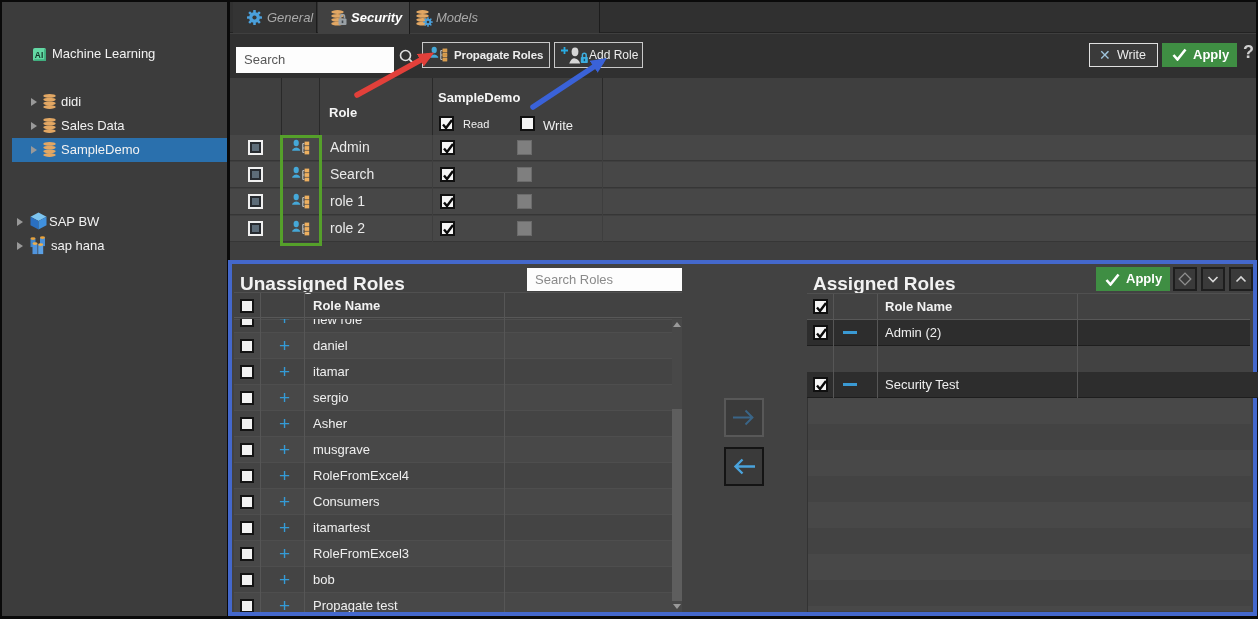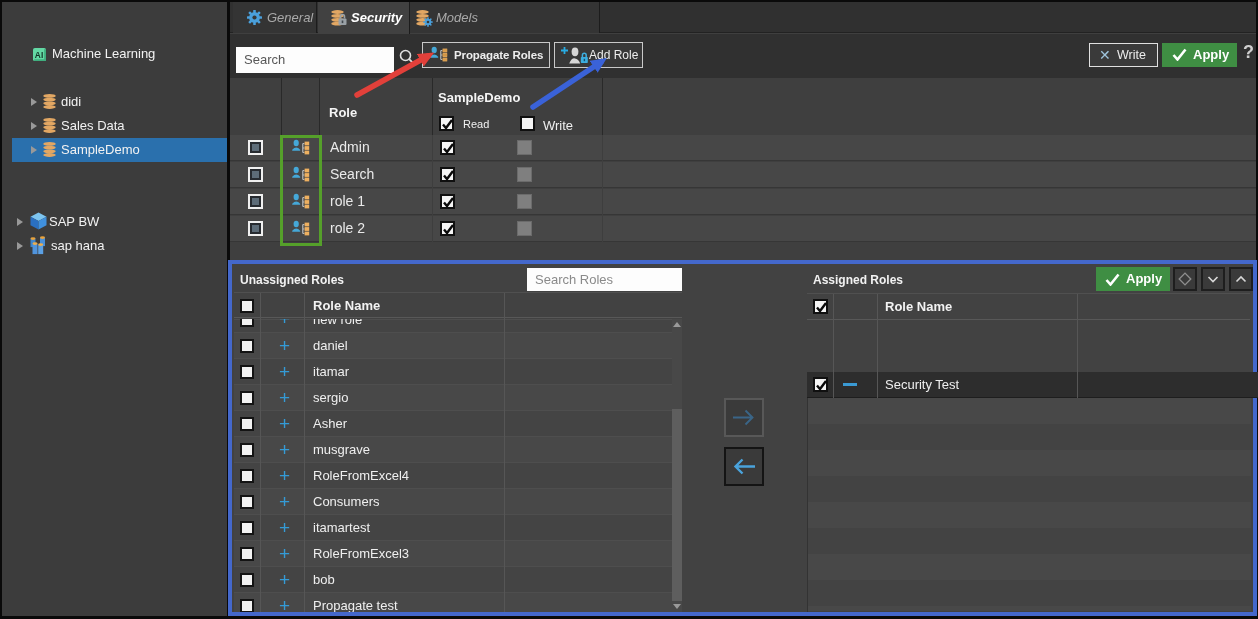--- a/index.html
+++ b/index.html
@@ -48,21 +48,21 @@
 .cb { position:absolute; width:15px; height:15px; background:#f5f5f5; border:2px solid #101010; }
 .cb svg { position:absolute; left:-1px; top:-1px; }
 .cbdis { position:absolute; width:15px; height:15px; background:#7f7f7f; border:1px solid #6b6b6b; }
 .cbind { position:absolute; width:15px; height:15px; background:#272b30; border:2px solid #f0f0f0; }
 .cbind i { position:absolute; left:2px; top:2px; width:7px; height:7px; background:#5d6c78; }
 .browl { background:#484848 !important; }
 .cb2 { position:absolute; width:14px; height:14px; background:#f2f2f2; border:2px solid #141414; }
 
 
 #bpanel { left:-2px; top:258px; width:1029px; height:356px; border:4px solid #4468cc; background:#424242; }
-.btitle { position:absolute; top:9px; font-weight:bold; font-size:12px; color:#f2f2f2; }
+.btitle { position:absolute; top:9px; font-weight:bold; font-size:19px; color:#f2f2f2; }
 .brow { position:absolute; height:26px; background:#444444; border-top:1px solid #4e4e4e; line-height:26px; font-size:13px; color:#efefef; }
 .arow { position:absolute; height:26px; background:#2d2d2d; border-bottom:1px solid #1e1e1e; line-height:26px; font-size:13px; color:#efefef; }
 .plus { position:absolute; top:0px; color:#349bd6; font-size:19px; font-weight:normal; }
 .minus { position:absolute; top:11px; width:14px; height:3px; background:#3a9ad4; }
 .colline { position:absolute; top:0; width:1px; background:#565656; }
 
 .sqbtn { position:absolute; width:24px; height:24px; background:#3a3a3a; border:2px solid #1e1e1e; }
 
 
 svg.anno { position:absolute; left:0; top:0; width:1258px; height:619px; pointer-events:none; }
@@ -498,20 +498,29 @@
         </div>
       <div class="abs" id="astable" style="left:575px;top:29px;width:443px;height:105px">
         <div class="abs" style="left:0;top:0;width:443px;height:27px;border-top:1px solid #505050;border-bottom:1px solid #585858">
           <div class="cb" style="left:6px;top:5px;width:15px;height:15px">
               <svg width="15" height="15" viewBox="0 0 15 15">
                 <path d="M3 7.5 l3 3.5 l6 -8" fill="none" stroke="#0a0a0a" stroke-width="2.4"></path>
               </svg>
             </div>
           <span style="position:absolute;left:78px;top:5px;font-weight:bold;font-size:13px;color:#f2f2f2">Role Name</span>
         </div>
+        <div class="arow" style="left:0;top:27px;width:443px">
+            <div class="cb" style="left:6px;top:5px">
+              <svg width="15" height="15" viewBox="0 0 15 15">
+                <path d="M3 7.5 l3 3.5 l6 -8" fill="none" stroke="#0a0a0a" stroke-width="2.4"></path>
+              </svg>
+            </div>
+            <div class="minus" style="left:36px"></div>
+            <span style="position:absolute;left:78px">Admin (2)</span>
+          </div>
         <div class="arow" style="left:0;top:79px;width:472px">
             <div class="cb" style="left:6px;top:5px">
               <svg width="15" height="15" viewBox="0 0 15 15">
                 <path d="M3 7.5 l3 3.5 l6 -8" fill="none" stroke="#0a0a0a" stroke-width="2.4"></path>
               </svg>
             </div>
             <div class="minus" style="left:36px"></div>
             <span style="position:absolute;left:78px">Security Test</span>
           </div>
         <div class="colline" style="left:26px;top:1px;height:104px"></div>

